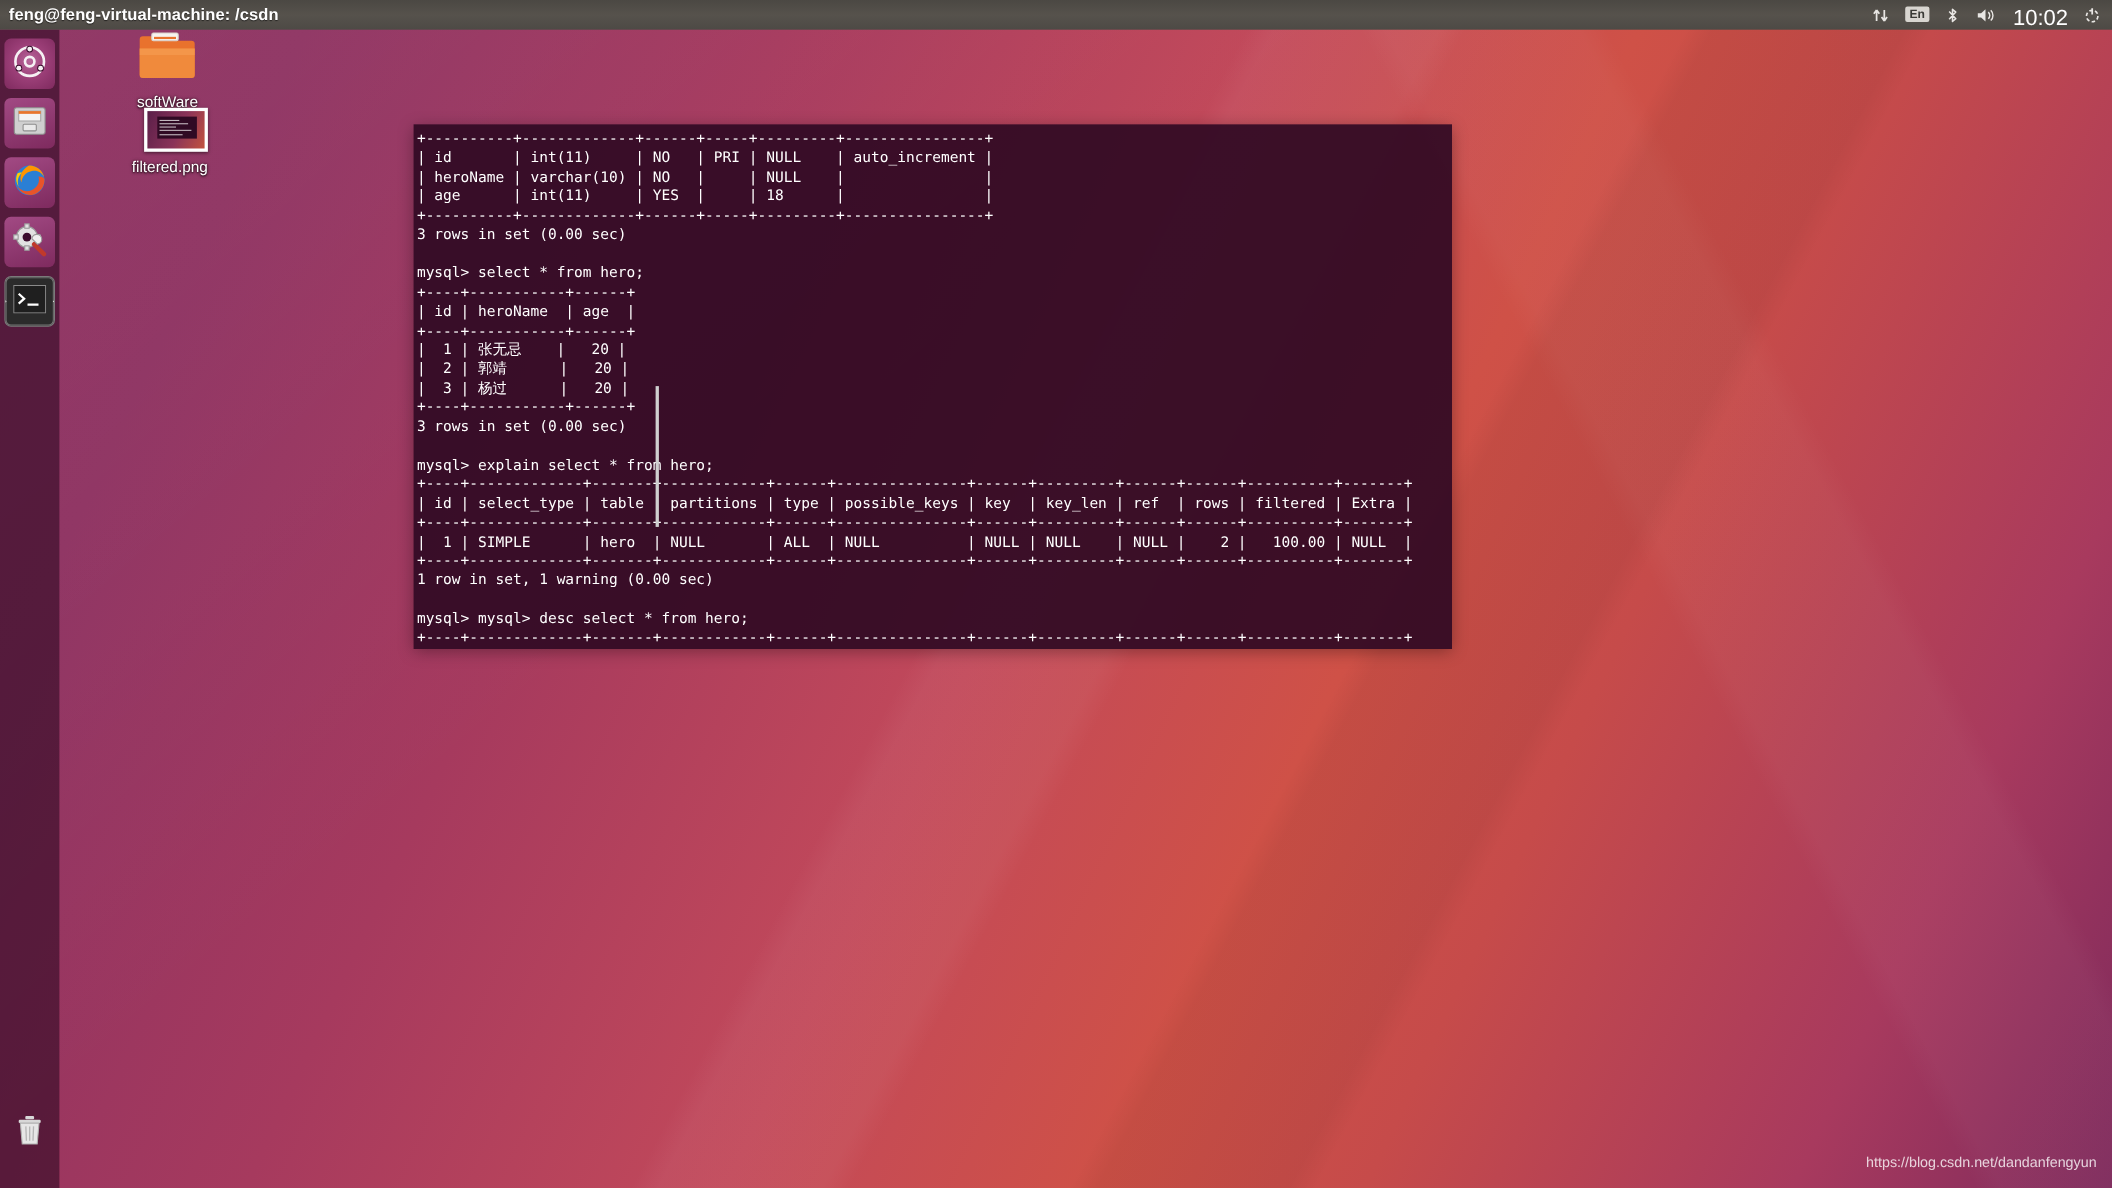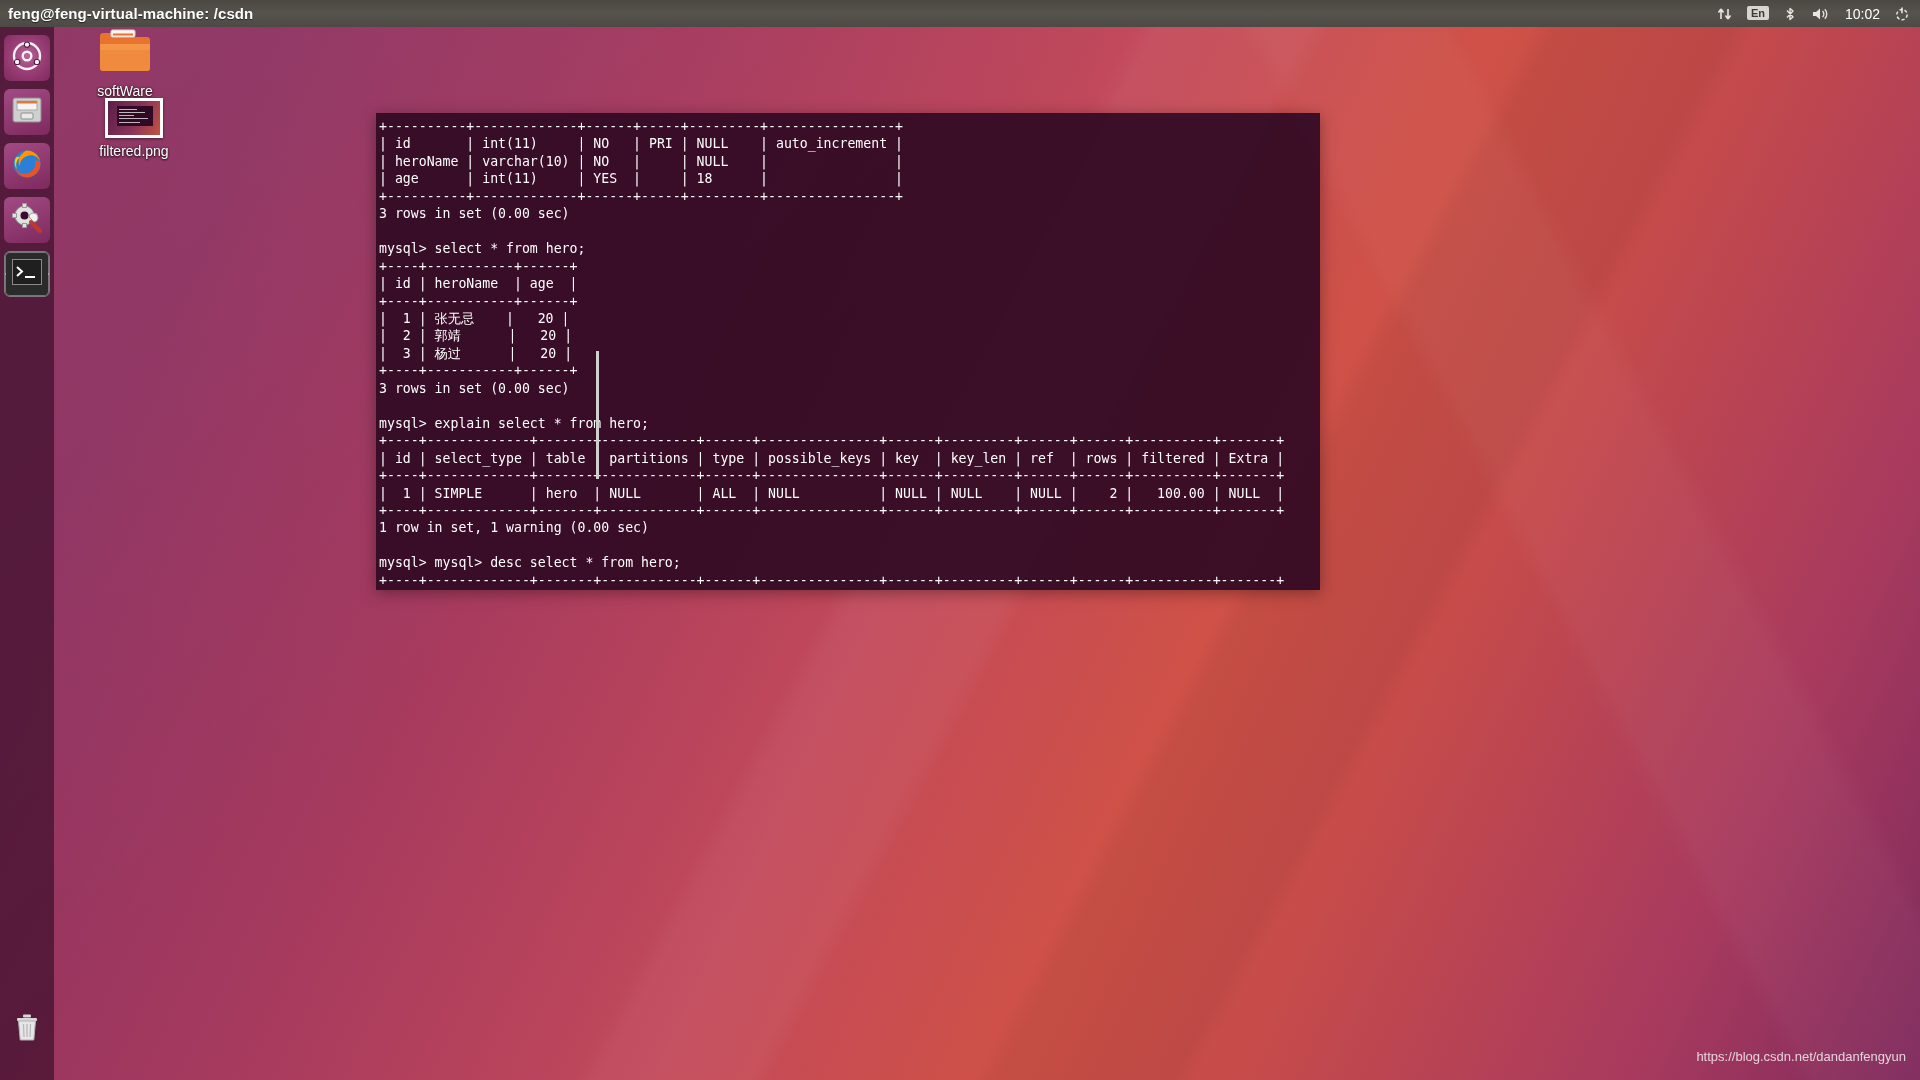--- a/index.html
+++ b/index.html
@@ -47,21 +47,21 @@
     white-space: nowrap;
   }
   #indicators {
     margin-left: auto;
     display: flex; align-items: center;
     gap: 14px;
     padding-right: 10px;
     color: #e8e6e3;
   }
   #indicators .ind { display: flex; align-items: flex-start; height: 16px; }
-  #clock { font-size: 14px; color: #ffffff; font-weight: normal; }
+  #clock { font-size: 20px; color: #ffffff; font-weight: normal; }
   .kb-badge {
     background: #d8d5d0; color: #3a3a36;
     font-size: 11px; font-weight: bold;
     border-radius: 2px; padding: 1px 4px;
     line-height: 12px;
   }
 
   
   #launcher {
     position: absolute; top: 27px; left: 0;
@@ -105,21 +105,21 @@
     position: absolute; bottom: 28px; left: 4px;
     width: 46px; height: 46px;
     border-radius: 6px;
     display: flex; align-items: center; justify-content: center;
   }
 
   
   .desk-icon {
     position: absolute;
     width: 110px;
-    display: flex; flex-direction: column; align-items: center;
+    display: flex; flex-direction: column; align-items: flex-end;
     z-index: 10;
   }
   .desk-icon .label {
     margin-top: 5px;
     color: #ffffff;
     font-size: 14px;
     text-shadow: 0 1px 2px rgba(0,0,0,0.85), 0 0 3px rgba(0,0,0,0.6);
     white-space: nowrap;
   }
   #icon-software { left: 70px; top: 28px; }

